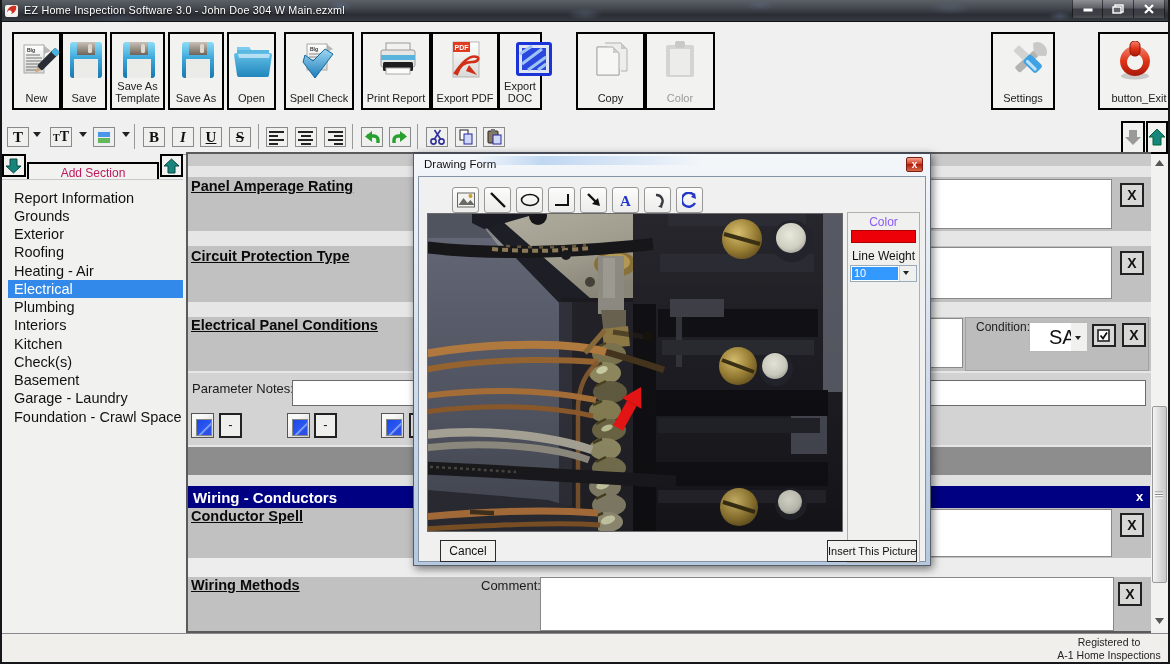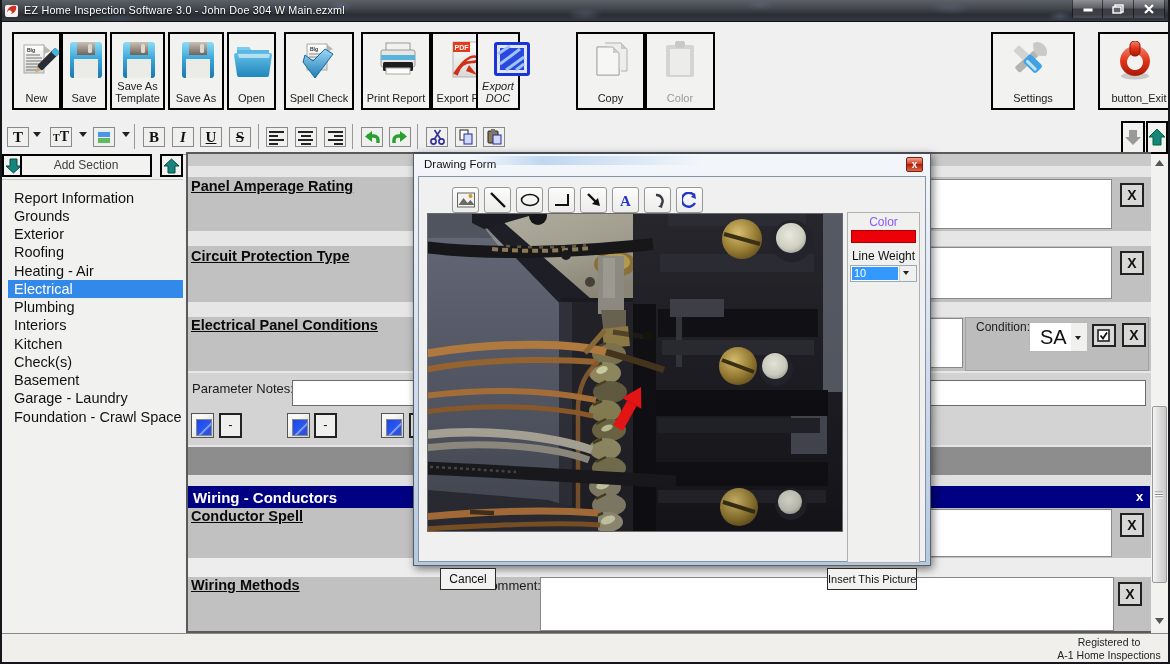--- a/index.html
+++ b/index.html
@@ -97,21 +97,21 @@
     text-align:center; line-height:13px; }
   #dlg-inner { position:absolute; left:4px; top:22px; width:508px; height:386px;
     background:#f0f0f0; border:1px solid #8494a6; }
   .dtool { position:absolute; top:10px; width:27px; height:26px; border:1px solid #989898;
     border-radius:3px; background:linear-gradient(180deg,#fcfcfb,#ececea); }
   .dtool svg { position:absolute; left:50%; top:50%; transform:translate(-50%,-50%); }
   #photo { position:absolute; left:9px; top:37px; width:414px; height:317px; outline:1px solid #6a6a6a; }
   #rpanel { position:absolute; left:428px; top:35px; width:73px; height:351px;
     background:#f0f0ef; border:1px solid #b0b0b0; }
   .dbtn { position:absolute; background:#f2f2f1; border:1px solid #2a2a2a; font-size:12px;
-    color:#111; text-align:center;margin-top:28px; }
+    color:#111; text-align:center; }
 </style>
 </head>
 <body>
 <div id="app">
   <div class="abs" id="titlebar">
       <div class="mottle"></div>
     </div>
   <svg class="abs" id="appicon" viewBox="0 0 15 15">
     <rect x="1" y="2" width="13" height="12" rx="2" fill="#f4f2ee"></rect>
     <path d="M3 9 C4 4,8 2,12 3 C13 6,11 10,7 11 Z" fill="#d23022"></path>
@@ -259,21 +259,21 @@
           <g transform="translate(18,0)">
         <rect x="2" y="1" width="26" height="35" fill="url(#gpage)" stroke="#b5b5b3"></rect>
         <rect x="2" y="1" width="17" height="10" fill="#e23c20"></rect>
         <text x="3.5" y="9" font-size="7" font-weight="bold" fill="#fff">PDF</text>
         <path d="M4 32 C12 20 20 14 26 16 C29 17 27 21 21 21 C13 21 8 26 6 33 Z" fill="none" stroke="#d03018" stroke-width="2.5"></path>
         <path d="M18 24 l8 10 -11 -4 z" fill="#d03018"></path>
       </g>
         </svg>
       <div class="lbl">Export PDF</div>
     </div>
-    <div class="tbtn" style="left:476px;width:44px;font-style:italic;">
+    <div class="tbtn" style="left:498px;width:44px;">
       <svg class="ic" viewBox="0 0 68 40">
           <g transform="translate(16,1)">
         <rect x="0" y="0" width="36" height="34" rx="3" fill="#1b34d8"></rect>
         <rect x="3" y="3" width="30" height="28" fill="#dfe6f2"></rect>
         <rect x="6" y="6" width="24" height="22" fill="#2a48e0"></rect>
         <g stroke="#9fc4f4" stroke-width="3">
               <path d="M4 12 l12 -8 M6 22 l20 -15 M12 28 l18 -13 M22 28 l8 -6"></path>
             </g>
       </g>
         </svg>
@@ -294,21 +294,21 @@
     <div class="tbtn" style="left:645px;width:70px;">
       <svg class="ic" viewBox="0 0 70 40" opacity=".5">
           <g transform="translate(19,0)">
         <rect x="0" y="4" width="28" height="32" rx="2" fill="#b8b8b6"></rect>
         <rect x="9" y="0" width="10" height="7" rx="2" fill="#a2a2a0"></rect>
         <rect x="4" y="8" width="20" height="26" fill="#e8e8e6"></rect>
       </g>
         </svg>
       <div class="lbl" style="color:#9a9a9a;">Color</div>
     </div>
-    <div class="tbtn" style="left:991px;width:84px;">
+    <div class="tbtn" style="left:991px;width:64px;">
       <svg class="ic" viewBox="0 0 69 40">
           <g transform="translate(15,0)">
         <g transform="rotate(48 20 19)">
               <rect x="16.5" y="8" width="7.5" height="26" rx="2" fill="#b4b4b2"></rect>
               <path d="M11 4 a9.5 9.5 0 0 1 18 -1 l-6 6.5 -6.5 -1 z" fill="#c9c9c7"></path>
             </g>
         <g transform="rotate(-46 20 19)">
               <rect x="16.5" y="2" width="8" height="16" rx="1" fill="#d2d2d0"></rect>
               <rect x="15" y="16" width="11" height="18" rx="3" fill="#3ea2e4"></rect>
               <rect x="17" y="18" width="3" height="14" rx="1.5" fill="#bfe2f8"></rect>
@@ -393,21 +393,21 @@
         </svg></div>
     <div class="fbtn" style="left:1146px;top:3px;width:22px;height:33px;border:2px solid #000;background:#f2f2f1;"><svg width="16" height="17" style="margin-top:6px;">
           <path d="M8 0 l8 8 h-4 v8 h-8 v-8 h-4 z" fill="#16857c" stroke="#063"></path>
         </svg></div>
   </div>
 
   <div class="abs" id="sidehead">
     <div class="shbtn" style="left:0;width:24px;"><svg width="15" height="16" style="margin:2px 0 0 2px;">
           <path d="M4 1 h7 v7 h4 l-7.5 7 -7.5 -7 h4 z" fill="#16857c" stroke="#0a4a44"></path>
         </svg></div>
-    <div class="shbtn" style="left:18px;width:132px;text-align:center;font-size:12px;line-height:19px;color:#404040;">Add Section</div>
+    <div class="shbtn" style="left:25px;width:132px;text-align:center;font-size:12px;line-height:19px;color:#be185d;margin-top:8px;">Add Section</div>
     <div class="shbtn" style="left:158px;width:23px;"><svg width="15" height="16" style="margin:2px 0 0 2px;">
           <path d="M7.5 1 l7.5 7 h-4 v7 h-7 v-7 h-4 z" fill="#16857c" stroke="#0a4a44"></path>
         </svg></div>
   </div>
   <div class="abs" id="sidelist">
     <div class="sitem" style="top:9px;">Report Information</div>
     <div class="sitem" style="top:27px;">Grounds</div>
     <div class="sitem" style="top:45px;">Exterior</div>
     <div class="sitem" style="top:63px;">Roofing</div>
     <div class="sitem" style="top:82px;">Heating - Air</div>
@@ -432,21 +432,21 @@
     <div class="hdg" style="top:94px;">Circuit Protection Type</div>
     <div class="winput" style="left:352px;top:93px;width:572px;height:52px;"></div>
     <div class="xbtn" style="left:932px;top:97px;">X</div>
 
     <div class="band" style="top:163px;height:54px;"></div>
     <div class="hdg" style="top:163px;">Electrical Panel Conditions</div>
     <div class="winput" style="left:352px;top:164px;width:423px;height:50px;"></div>
     <div class="abs" style="left:777px;top:163px;width:184px;height:54px;background:#bcbcbc;border:1px solid #a2a2a2;">
       <div class="abs" style="left:10px;top:2px;font-size:12px;color:#222;">Condition:</div>
       <div class="abs" style="left:63px;top:4px;width:57px;height:30px;background:#fff;border:1px solid #b8b8b8;">
-        <div class="abs" style="left:10px;top:3px;font-size:20px;color:#111;">SA</div>
+        <div class="abs" style="left:19px;top:3px;font-size:20px;color:#111;">SA</div>
         <div class="abs" style="left:41px;top:0;width:16px;height:28px;background:#f0f0ef;"></div>
         <div class="darr" style="left:45px;top:13px;border-left-width:3.5px;border-right-width:3.5px;border-top-width:4.5px;"></div>
       </div>
       <div class="abs" style="left:126px;top:6px;width:24px;height:23px;border:2px solid #222;background:#d8d8d6;"><svg width="13" height="13" style="margin:3px 0 0 3px;">
             <rect x="1" y="1" width="11" height="11" fill="#fff" stroke="#222" stroke-width="1.6"></rect>
             <path d="M3.5 6.5 l2.5 3 4 -6" fill="none" stroke="#111" stroke-width="1.8"></path>
           </svg></div>
       <div class="xbtn" style="left:156px;top:5px;">X</div>
     </div>
 

